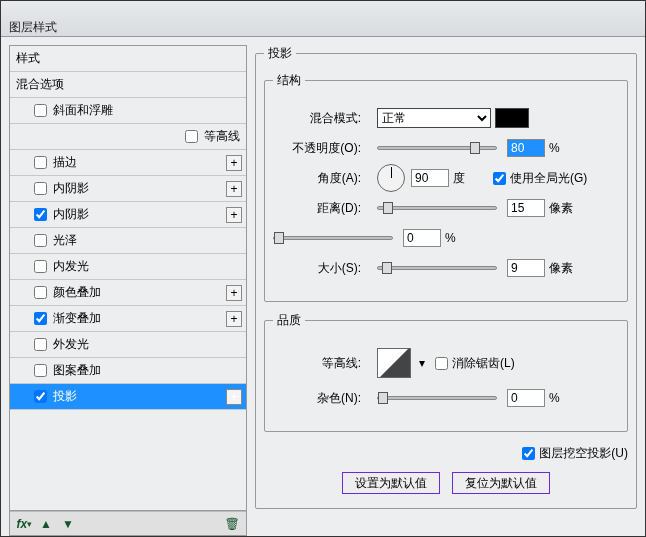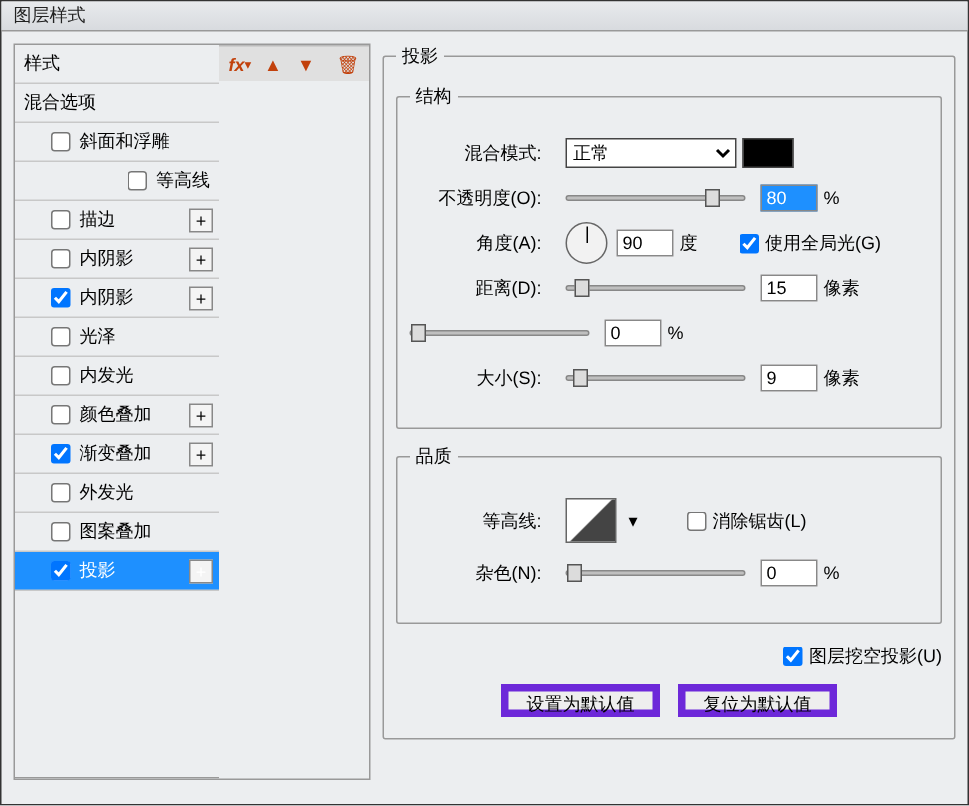--- a/index.html
+++ b/index.html
@@ -1,49 +1,49 @@
 <!DOCTYPE html>
 <html><head>
 <meta charset="utf-8">
 <style>
 * { box-sizing: border-box; margin: 0; padding: 0; font-family: "Microsoft YaHei", Arial, sans-serif; font-size: 12px; }
 body { background: #eceef0; }
 .window { width: 646px; height: 537px; border: 1px solid #333; background: #eceef0; }
-.titlebar { height: 20px; background: linear-gradient(#e8eaed,#d8dbdf); border-bottom: 1px solid #999; display: flex; align-items: center; padding-left: 8px; color: #222; }
+.titlebar { height: 36px; background: linear-gradient(#e8eaed,#d8dbdf); border-bottom: 1px solid #999; display: flex; align-items: flex-end; padding-left: 8px; color: #222; }
 .body { display: flex; height: calc(100% - 28px); }
-.left-panel { width: 238px; border: 1px solid #999; margin: 8px 4px 8px 8px; background: #eceef0; display: flex; flex-direction: row; }
+.left-panel { width: 238px; border: 1px solid #999; margin: 8px 4px 8px 8px; background: #eceef0; display: flex; flex-direction: column; }
 .right-panel { flex: 1; margin: 8px 8px 8px 4px; }
 .style-list { flex: 1; overflow-y: auto; background: #eceef0; border-bottom: 1px solid #999; }
 .style-row { height: 26px; display: flex; align-items: center; padding: 0 6px; border-bottom: 1px solid #c8c8c8; cursor: pointer; position: relative; }
 .style-row.header { font-weight: normal; background: #eceef0; }
 .style-row.indent { padding-left: 24px; }
 .style-row.indent2 { padding-left: 42px; justify-content: flex-end; }
 .style-row.selected { background: #1e90ff; color: #fff; }
 .style-row input[type=checkbox] { margin-right: 6px; }
 .plus-btn { position: absolute; right: 4px; width: 16px; height: 16px; border: 1px solid #888; background: #f4f4f4; display: flex; align-items: center; justify-content: center; font-size: 12px; line-height: 1; }
 .list-footer { height: 24px; background: #e0e0e0; border-top: 1px solid #bbb; display: flex; align-items: center; padding: 0 6px; gap: 6px; }
 .footer-spacer { flex: 1; }
-.footer-icon { width: 16px; height: 16px; display: flex; align-items: center; justify-content: center; color: #c2410c; }
+.footer-icon { width: 16px; height: 16px; display: flex; align-items: center; justify-content: center; color: #14532d; }
 fieldset { border: 1px solid #999; border-radius: 2px; margin-bottom: 10px; padding: 10px 8px 14px 8px; }
 legend { padding: 0 4px; }
 .form-row { display: flex; align-items: center; margin: 8px 0; height: 22px; }
 .form-label { width: 88px; text-align: right; margin-right: 16px; }
 .slider { flex: 0 0 120px; height: 4px; background: #bfbfbf; position: relative; margin-right: 10px; border: 1px solid #888; border-radius: 2px; }
 .slider .thumb { position: absolute; top: -5px; width: 10px; height: 12px; background: #dcdcdc; border: 1px solid #555; }
 .num-input { width: 38px; height: 18px; border: 1px solid #888; background: #fff; text-align: left; padding: 0 3px; margin-right: 4px; }
 .num-input.hl { background: #1e90ff; color: #fff; }
 .unit { width: 30px; }
 select.combo { width: 114px; height: 20px; border: 1px solid #444; background: #fff; }
 .color-swatch { width: 34px; height: 20px; background: #000; border: 1px solid #444; margin-left: 4px; }
 .angle-dial { width: 28px; height: 28px; border: 1px solid #666; border-radius: 50%; background: #f2f2f2; position: relative; margin-right: 6px; }
 .angle-dial .needle { position: absolute; left: 50%; top: 50%; width: 1px; height: 11px; background: #000; transform-origin: top; transform: rotate(0deg); }
-.cb-row { display: flex; align-items: center; gap: 4px; margin-left: 23px; }
+.cb-row { display: flex; align-items: center; gap: 4px; }
 .contour { width: 34px; height: 30px; border: 1px solid #666; background: linear-gradient(135deg,#fff 49%,#444 51%); margin-right: 8px; }
 .bottom-btns { display: flex; gap: 12px; margin-top: 6px; justify-content: center; }
-button.btn { height: 22px; padding: 0 12px; background: #eee; border: 5px solid #6d28d9; cursor: pointer; text-align: right; }
+button.btn { height: 22px; padding: 0 12px; background: #eee; border: 1px solid #6d28d9; cursor: pointer; text-align: right; }
 </style>
 </head>
 <body>
 
 <div class="window">
   <div class="titlebar">
     <span>图层样式</span>
   </div>
   <div class="body">
     <div class="left-panel">

